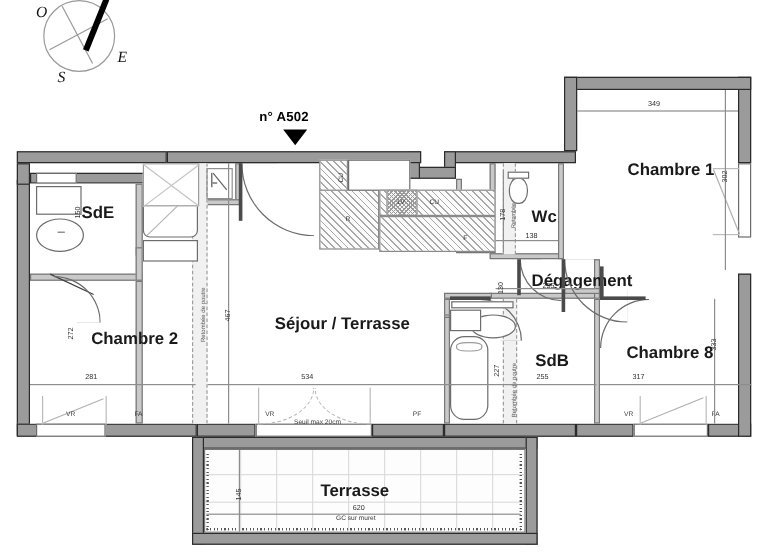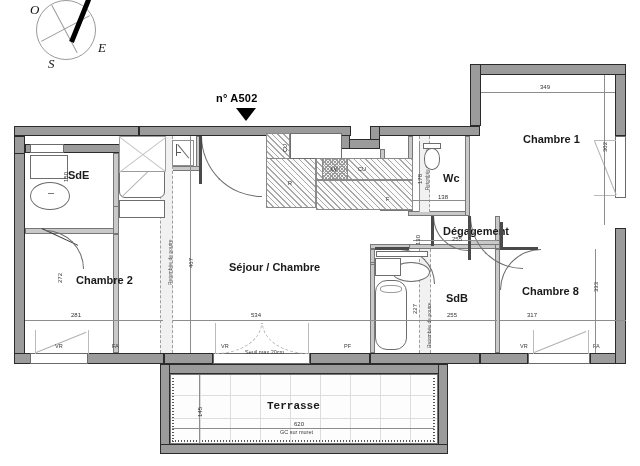--- a/index.html
+++ b/index.html
@@ -24,21 +24,21 @@
   #unit-arrow{left:236px;top:108px;width:0;height:0;border-left:10px solid transparent;border-right:10px solid transparent;border-top:13px solid #000;}
 
   
   .wall{background:#9b9b9b;border:1px solid #2b2b2b;box-sizing:border-box;}
   .partition{background:#c9c9c9;border:1px solid #777;box-sizing:border-box;}
 
   
   .floorfill{background:#ffffff;}
 
   
-  .room-label{font-size:11px;font-weight:bold;color:#1a1a1a;white-space:nowrap;}
+  .room-label{font-size:14px;font-weight:bold;color:#1a1a1a;white-space:nowrap;}
 
   
   .dim{font-size:6px;color:#333;white-space:nowrap;font-family:"Liberation Sans",sans-serif;}
   .dim.v{transform-origin:0 0;transform:rotate(-90deg);}
   .guide{background:#8d8d8d;}
   .guide.h{height:1px;}
   .guide.v{width:1px;}
 
   
   .fx{border:1px solid #6d6d6d;box-sizing:border-box;background:#fff;}
@@ -157,21 +157,21 @@
   <div class="abs beamtext" style="left:167px;top:285px;">Retombée de poutre</div>
 
   <div class="abs beamband" style="left:419px;top:249px;width:12px;height:104px;"></div>
   <div class="abs beamtext" style="left:426px;top:348px;">Retombée de poutre</div>
 
   <div class="abs beamband" style="left:419px;top:136px;width:11px;height:76px;"></div>
   <div class="abs beamtext" style="left:425px;top:190px;font-size:4.5px;">Retombée de poutre</div>
 
   <div class="abs room-label" style="left:68px;top:169px;">SdE</div>
   <div class="abs room-label" style="left:76px;top:274px;">Chambre 2</div>
-  <div class="abs room-label" style="left:229px;top:261px;">Séjour / Chambre</div>
+  <div class="abs room-label" style="left:229px;top:261px;">Séjour / Terrasse</div>
   <div class="abs room-label" style="left:443px;top:172px;">Wc</div>
   <div class="abs room-label" style="left:443px;top:225px;">Dégagement</div>
   <div class="abs room-label" style="left:523px;top:133px;">Chambre 1</div>
   <div class="abs room-label" style="left:522px;top:285px;">Chambre 8</div>
   <div class="abs room-label" style="left:446px;top:292px;">SdB</div>
 
   <div class="abs fx" style="left:30px;top:155px;width:38px;height:24px;"></div>
   <div class="abs fx-oval" style="left:30px;top:182px;width:40px;height:28px;"></div>
   <div class="abs" style="left:48px;top:193px;width:6px;height:1px;background:#777;"></div>
 
@@ -308,20 +308,20 @@
   <div class="abs tgrid-v" style="left:350px;top:375px;height:68px;"></div>
   <div class="abs tgrid-v" style="left:380px;top:375px;height:68px;"></div>
   <div class="abs tgrid-v" style="left:410px;top:375px;height:68px;"></div>
   <div class="abs tgrid-h" style="left:171px;top:395px;width:266px;"></div>
   <div class="abs tgrid-h" style="left:171px;top:418px;width:266px;"></div>
 
   <div class="abs" id="terrace-rail-l" style="left:172px;top:376px;width:2px;height:66px;"></div>
   <div class="abs" id="terrace-rail-r" style="left:433px;top:376px;width:2px;height:66px;"></div>
   <div class="abs" id="terrace-rail-b" style="left:172px;top:440px;width:262px;height:2px;"></div>
 
-  <div class="abs room-label" style="left:267px;top:400px;font-family:Liberation Mono, monospace;">Terrasse</div>
+  <div class="abs room-label" style="left:267px;top:400px;">Terrasse</div>
   <div class="abs guide h" style="left:172px;top:428px;width:262px;"></div>
   <div class="abs dim" style="left:294px;top:421px;">620</div>
   <div class="abs note" style="left:280px;top:429px;">GC sur muret</div>
   <div class="abs guide v" style="left:199px;top:375px;height:68px;"></div>
   <div class="abs dim v" style="left:197px;top:417px;">145</div>
 
 </div>
 
 </body></html>

